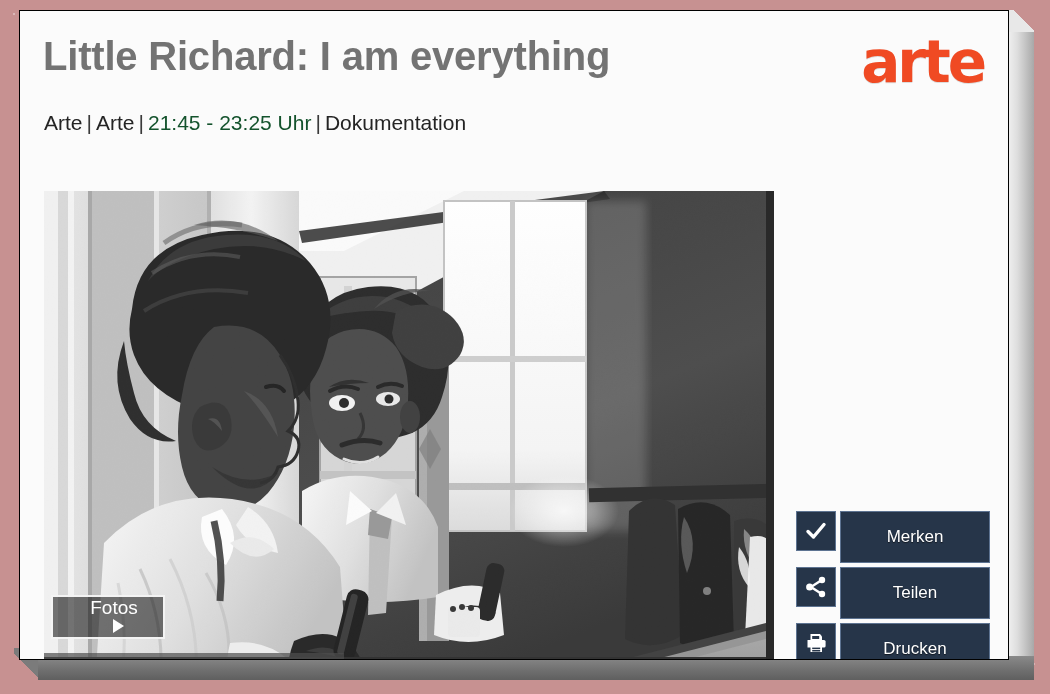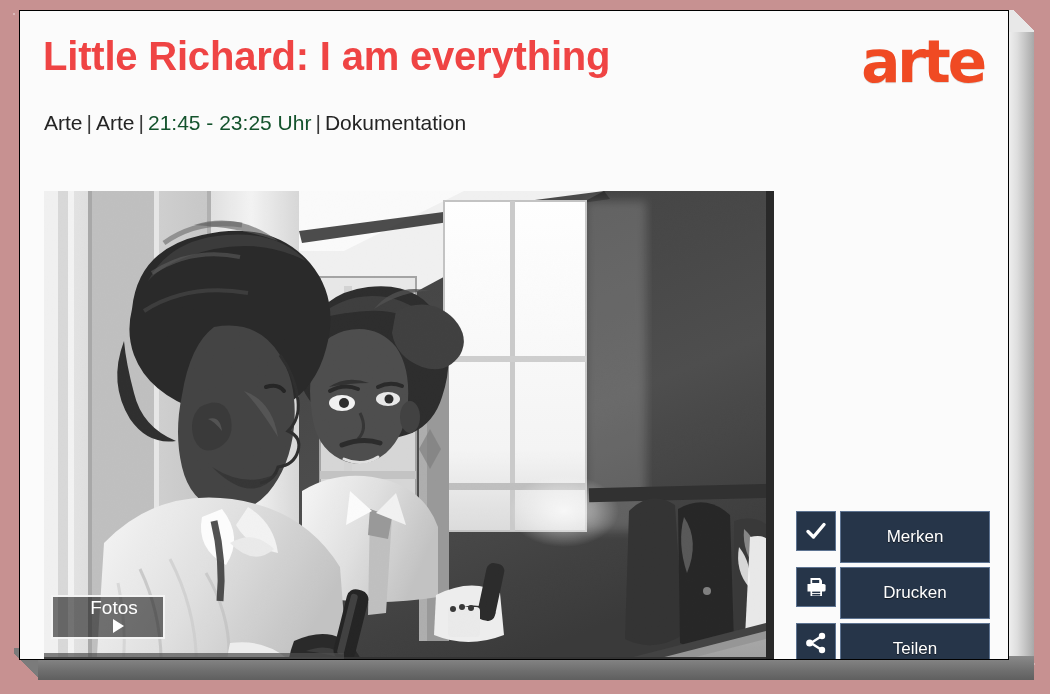--- a/index.html
+++ b/index.html
@@ -82,21 +82,21 @@
     position: absolute;
     left: 0; top: 0;
     width: 988px;
     height: 170px;
   }
   #title {
     position: absolute;
     left: 23px; top: 23px;
     font-size: 40px;
     font-weight: bold;
-    color: #ef4444;
+    color: #737373;
     letter-spacing: -0.2px;
     white-space: nowrap;
   }
   #subline {
     position: absolute;
     left: 24px; top: 100px;
     font-size: 21px;
     color: #242424;
     white-space: nowrap;
   }
@@ -450,40 +450,40 @@
           <svg width="24" height="24" viewBox="0 0 24 24">
             <path d="M4 12.5 L9.5 18 L20 5.5" fill="none" stroke="#ffffff" stroke-width="3.4" stroke-linecap="round" stroke-linejoin="round"></path>
           </svg>
         </div>
         <div class="action-label">Merken</div>
       </div>
 
       <div class="action-row">
         <div class="action-icon">
           <svg width="24" height="24" viewBox="0 0 24 24">
+            <line x1="7" y1="12" x2="17" y2="5.5" stroke="#ffffff" stroke-width="2.4"></line>
+            <line x1="7" y1="12" x2="17" y2="18.5" stroke="#ffffff" stroke-width="2.4"></line>
+            <circle cx="5.6" cy="12" r="3.5" fill="#ffffff"></circle>
+            <circle cx="18" cy="5" r="3.2" fill="#ffffff"></circle>
+            <circle cx="18" cy="19" r="3.2" fill="#ffffff"></circle>
+          </svg>
+        </div>
+        <div class="action-label">Teilen</div>
+      </div>
+
+      <div class="action-row">
+        <div class="action-icon">
+          <svg width="24" height="24" viewBox="0 0 24 24">
             <path d="M6.5 3 H16 L18 5.5 V9 H6.5 Z" fill="#ffffff"></path>
             <path d="M3.5 9 H20 A1.6 1.6 0 0 1 21.6 10.6 V15 A1.6 1.6 0 0 1 20 16.6 H3.5 Z" fill="#ffffff"></path>
             <rect x="6.5" y="15" width="11.5" height="6" fill="#ffffff"></rect>
             <rect x="8.2" y="16.6" width="8" height="1.5" fill="#263549"></rect>
             <rect x="8.2" y="19" width="8" height="1.5" fill="#263549"></rect>
             <rect x="8.2" y="5" width="7" height="3" fill="#263549"></rect>
           </svg>
         </div>
         <div class="action-label">Drucken</div>
       </div>
 
-      <div class="action-row">
-        <div class="action-icon">
-          <svg width="24" height="24" viewBox="0 0 24 24">
-            <line x1="7" y1="12" x2="17" y2="5.5" stroke="#ffffff" stroke-width="2.4"></line>
-            <line x1="7" y1="12" x2="17" y2="18.5" stroke="#ffffff" stroke-width="2.4"></line>
-            <circle cx="5.6" cy="12" r="3.5" fill="#ffffff"></circle>
-            <circle cx="18" cy="5" r="3.2" fill="#ffffff"></circle>
-            <circle cx="18" cy="19" r="3.2" fill="#ffffff"></circle>
-          </svg>
-        </div>
-        <div class="action-label">Teilen</div>
-      </div>
-
     </div>
 
   </div>
 </div>
 
 </body></html>

